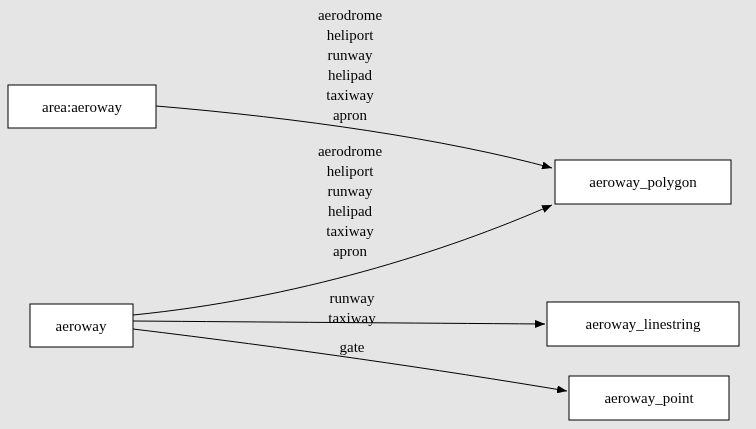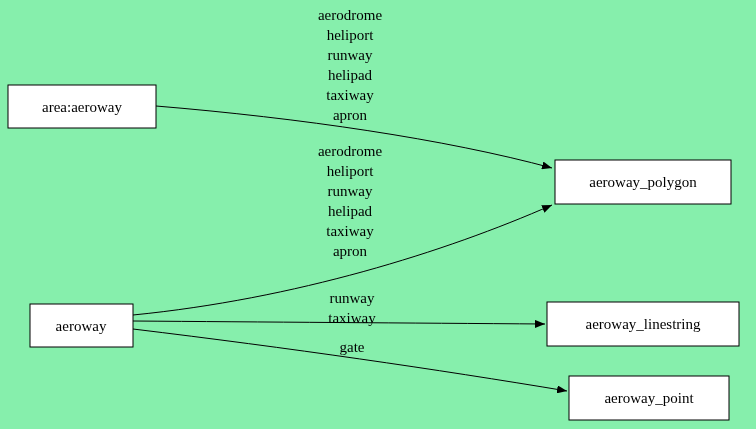--- a/index.html
+++ b/index.html
@@ -4,21 +4,21 @@
 <style>
   html, body {
     margin: 0;
     padding: 0;
     background: #ffffff;
   }
   .canvas-wrap {
     width: 756px;
     height: 429px;
     position: relative;
-    background: #86efac;
+    background: #e5e5e5;
   }
   svg {
     display: block;
     font-family: "Liberation Serif", "DejaVu Serif", serif;
   }
   .node-box {
     fill: #ffffff;
     stroke: #000000;
     stroke-width: 1;
   }

